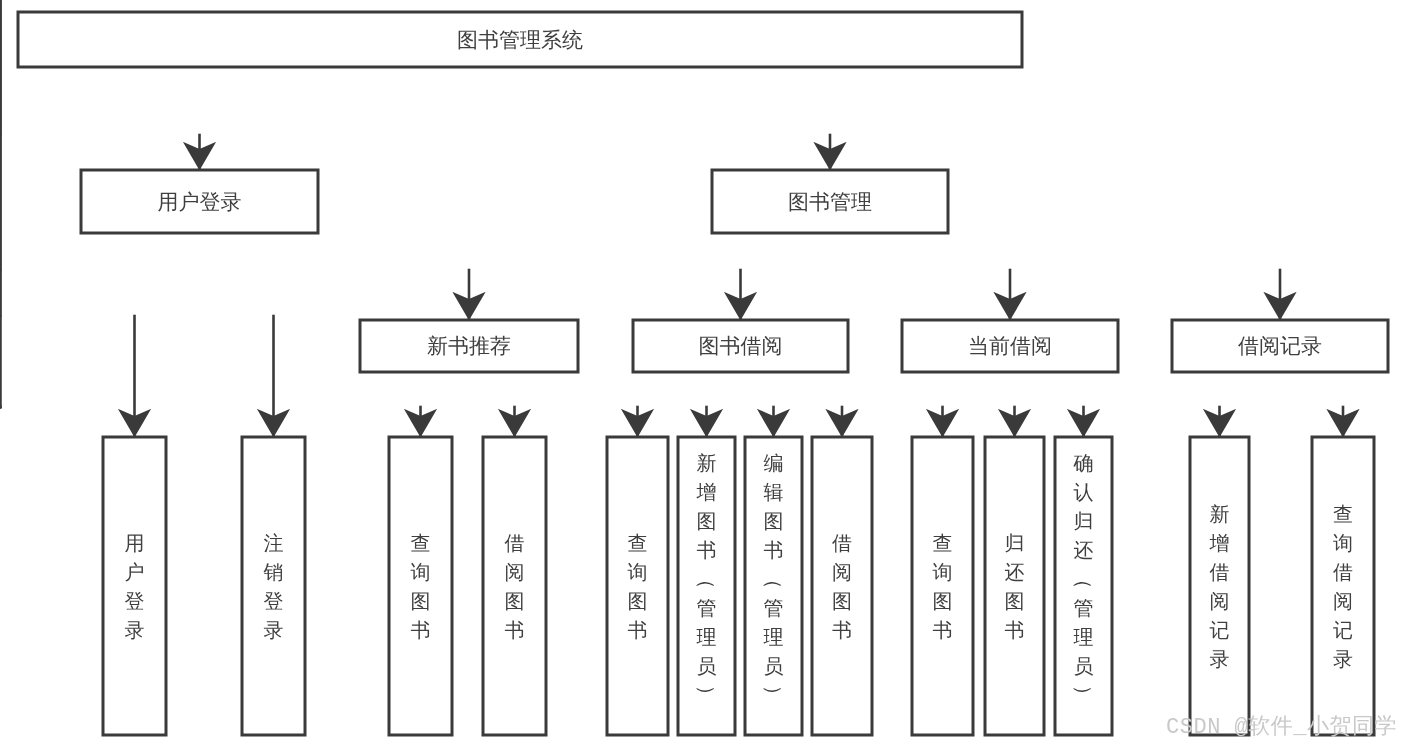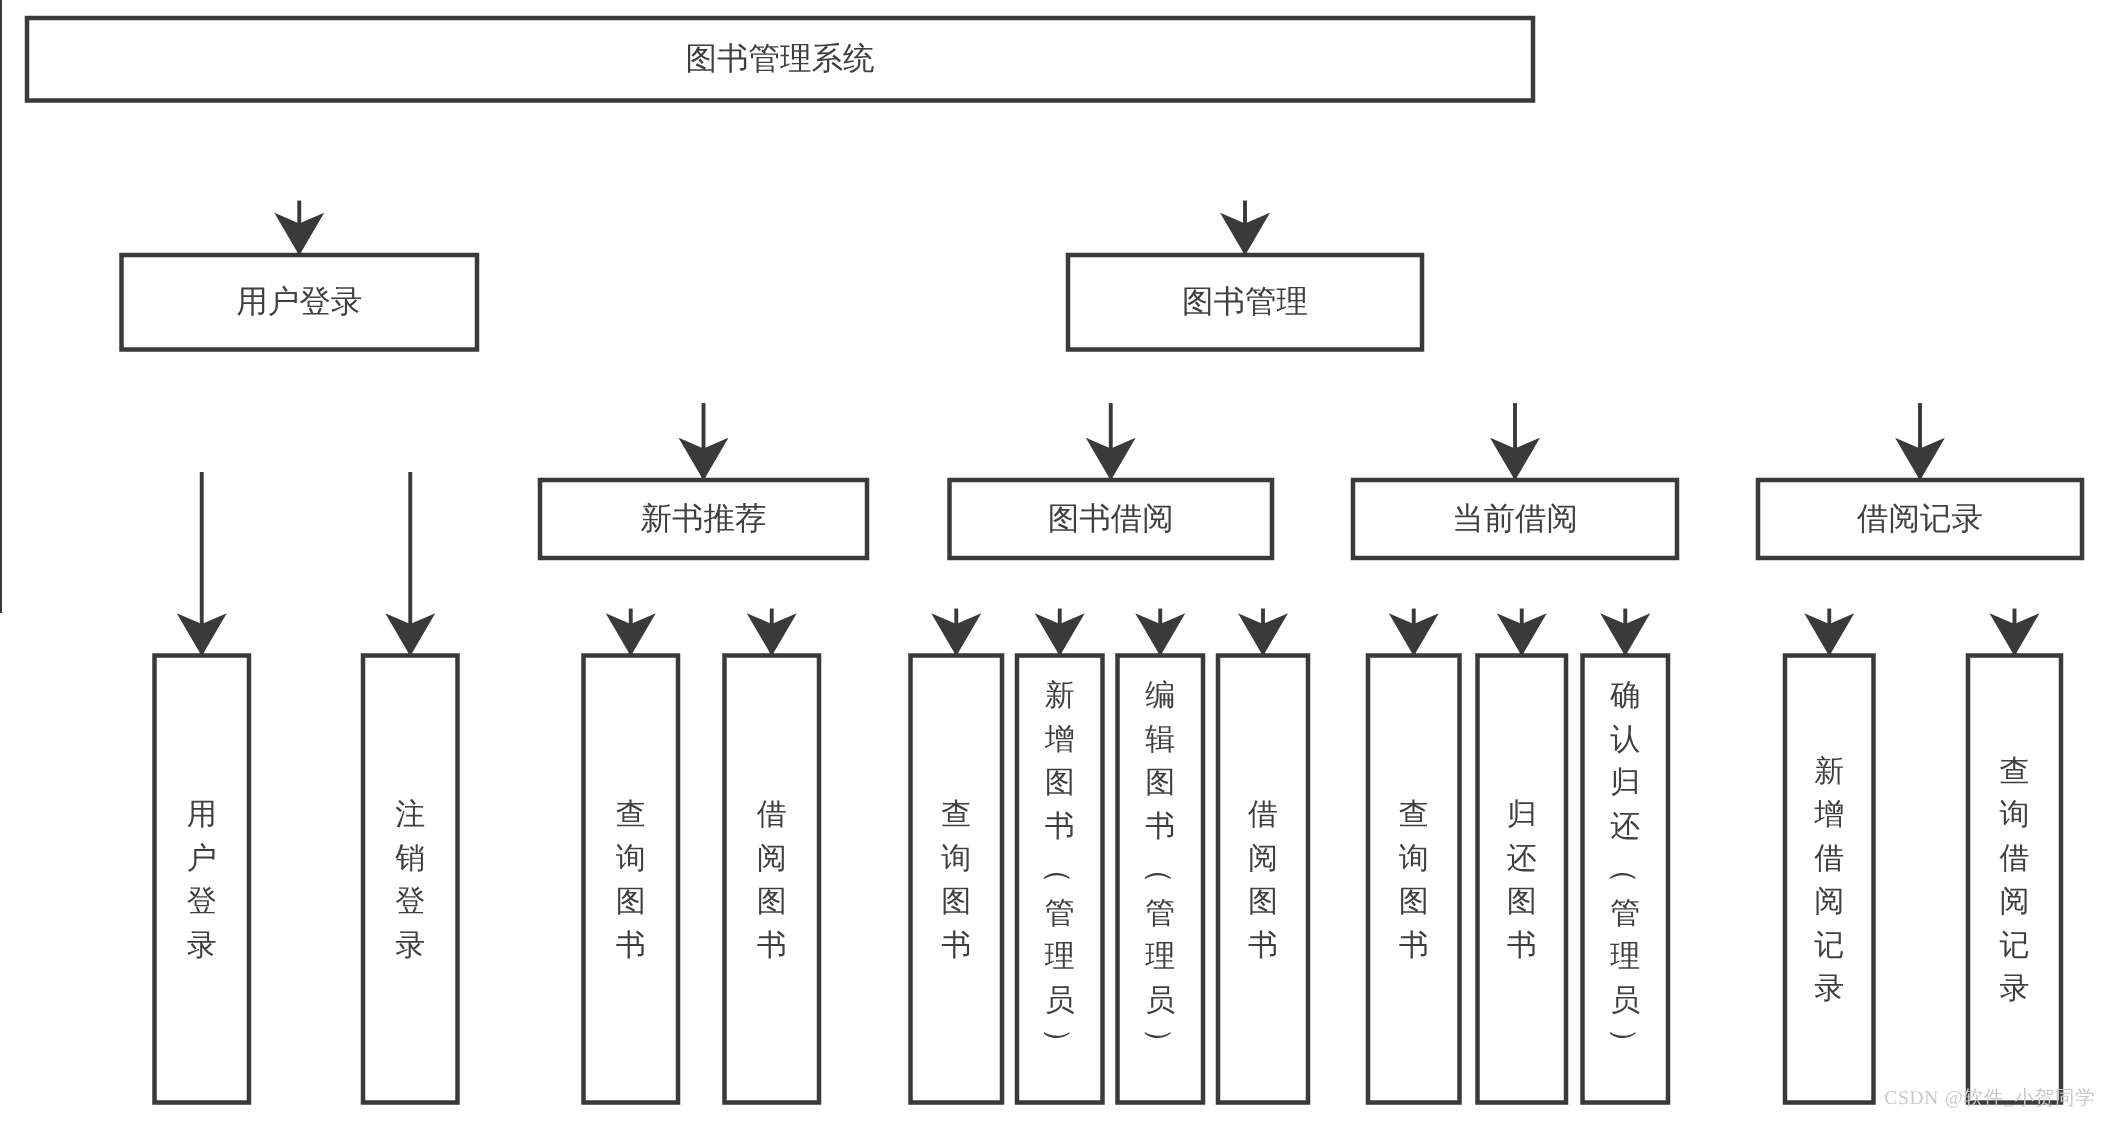--- a/index.html
+++ b/index.html
@@ -16,22 +16,22 @@
     font-size:21px;fill:#3f3f3f;
     text-anchor:middle;dominant-baseline:middle;
   }
   .leaf-char{
     font-family:"DejaVu Sans","Liberation Sans",sans-serif;
     font-size:20px;fill:#3f3f3f;
     text-anchor:middle;dominant-baseline:central;
   }
   .watermark{
     position:absolute;right:8px;bottom:6px;
-    font-family:Liberation Serif, serif;
-    font-size:13px;color:#c9c9c9;white-space:nowrap;
+    font-family:Liberation Mono, monospace;
+    font-size:22px;color:#c9c9c9;white-space:nowrap;
     letter-spacing:0.5px;
   }
 </style>
 </head>
 <body>
 
 <svg id="diagram" viewBox="0 0 1405 747">
   <defs>
     <marker id="arrow" viewBox="0 0 12 14" refX="11" refY="7" markerWidth="11" markerHeight="13" orient="auto-start-reverse">
       <path d="M0,0 L12,7 L0,14 L3,7 Z" class="arrow-head"></path>

